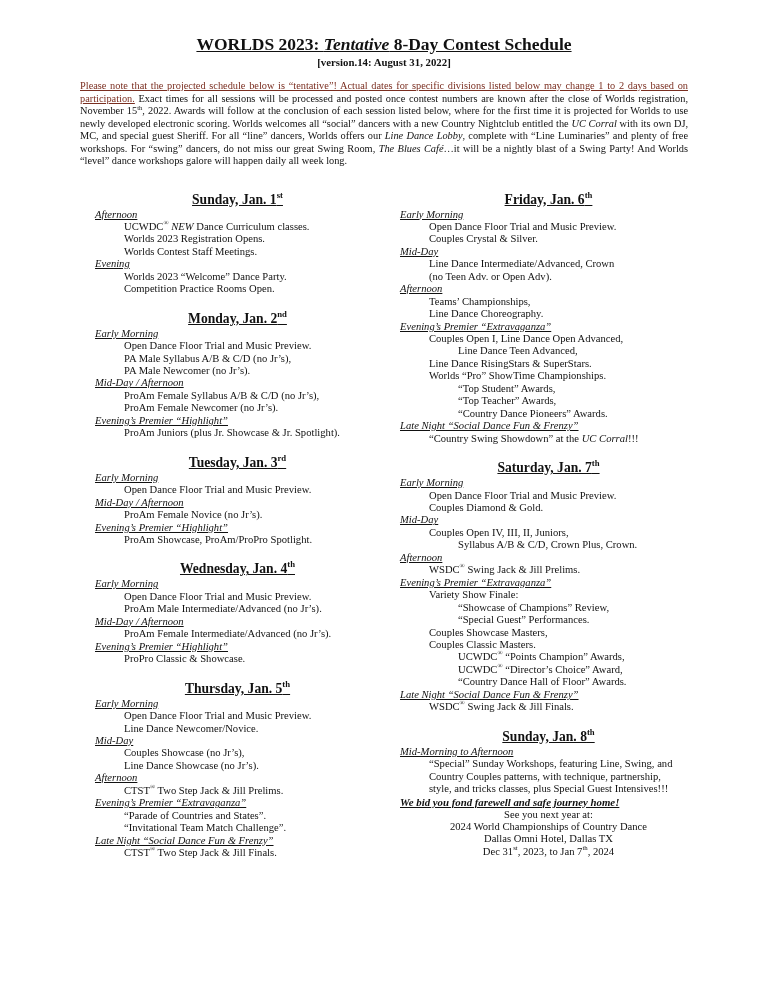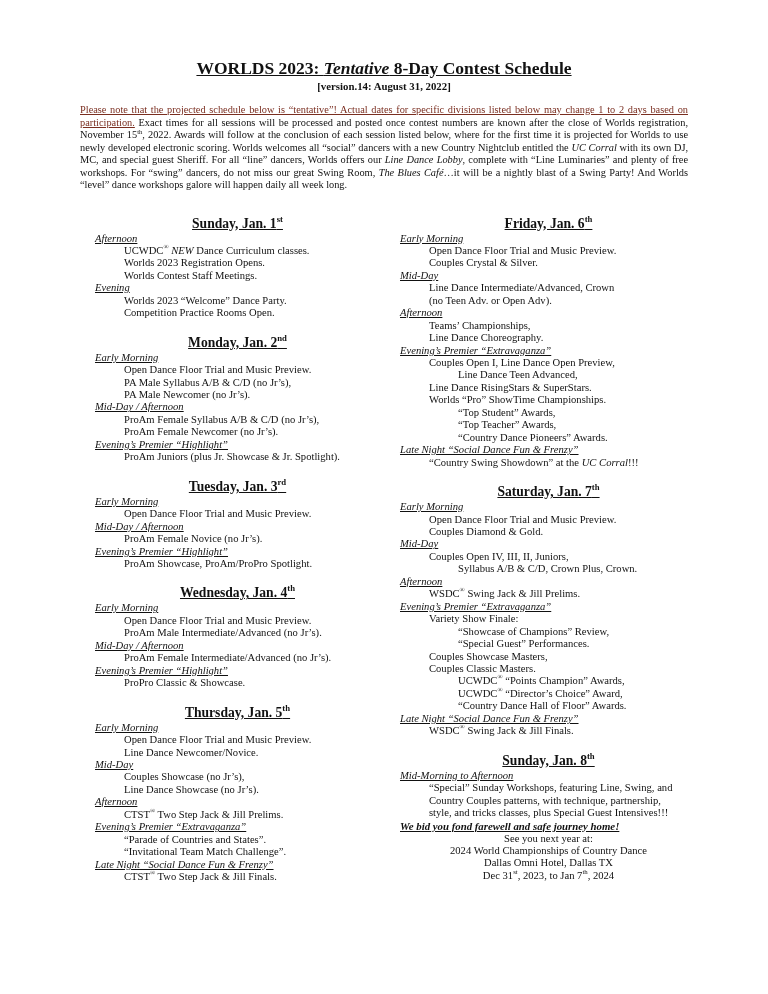--- a/index.html
+++ b/index.html
@@ -2,21 +2,21 @@
 <html><head>
 <meta charset="utf-8">
 <style>
   html, body {
     margin: 0; padding: 0;
     background: #ffffff;
     font-family: "Liberation Serif", "DejaVu Serif", serif;
     color: #111111;
   }
   body { width: 768px; height: 994px; overflow: hidden; }
-  .page { padding-top: 58px; }
+  .page { padding-top: 34px; }
 
   
   .title {
     margin: 0 auto;
     text-align: center;
     font-size: 17.5px;
     font-weight: bold;
     text-decoration: underline;
     line-height: 21px;
   }
@@ -165,21 +165,21 @@
           <div class="session-label">Early Morning</div>
           <div class="item ind1"><span>Open Dance Floor Trial and Music Preview.</span></div>
           <div class="item ind1"><span>Couples Crystal &amp; Silver.</span></div>
           <div class="session-label">Mid-Day</div>
           <div class="item ind1"><span>Line Dance Intermediate/Advanced, Crown</span></div>
           <div class="item ind1"><span>(no Teen Adv. or Open Adv).</span></div>
           <div class="session-label">Afternoon</div>
           <div class="item ind1"><span>Teams’ Championships,</span></div>
           <div class="item ind1"><span>Line Dance Choreography.</span></div>
           <div class="session-label">Evening’s Premier “Extravaganza”</div>
-          <div class="item ind1"><span>Couples Open I, Line Dance Open Preview,</span></div>
+          <div class="item ind1"><span>Couples Open I, Line Dance Open Advanced,</span></div>
           <div class="item ind2"><span>Line Dance Teen Advanced,</span></div>
           <div class="item ind1"><span>Line Dance RisingStars &amp; SuperStars.</span></div>
           <div class="item ind1"><span>Worlds “Pro” ShowTime Championships.</span></div>
           <div class="item ind2"><span>“Top Student”  Awards,</span></div>
           <div class="item ind2"><span>“Top Teacher”  Awards,</span></div>
           <div class="item ind2"><span>“Country Dance Pioneers”  Awards.</span></div>
           <div class="session-label">Late Night “Social Dance Fun &amp; Frenzy”</div>
           <div class="item ind1"><span>“Country Swing Showdown” at the </span><span class="seg-i">UC Corral</span><span>!!!</span></div>
         </div>
         <div class="day-section">

